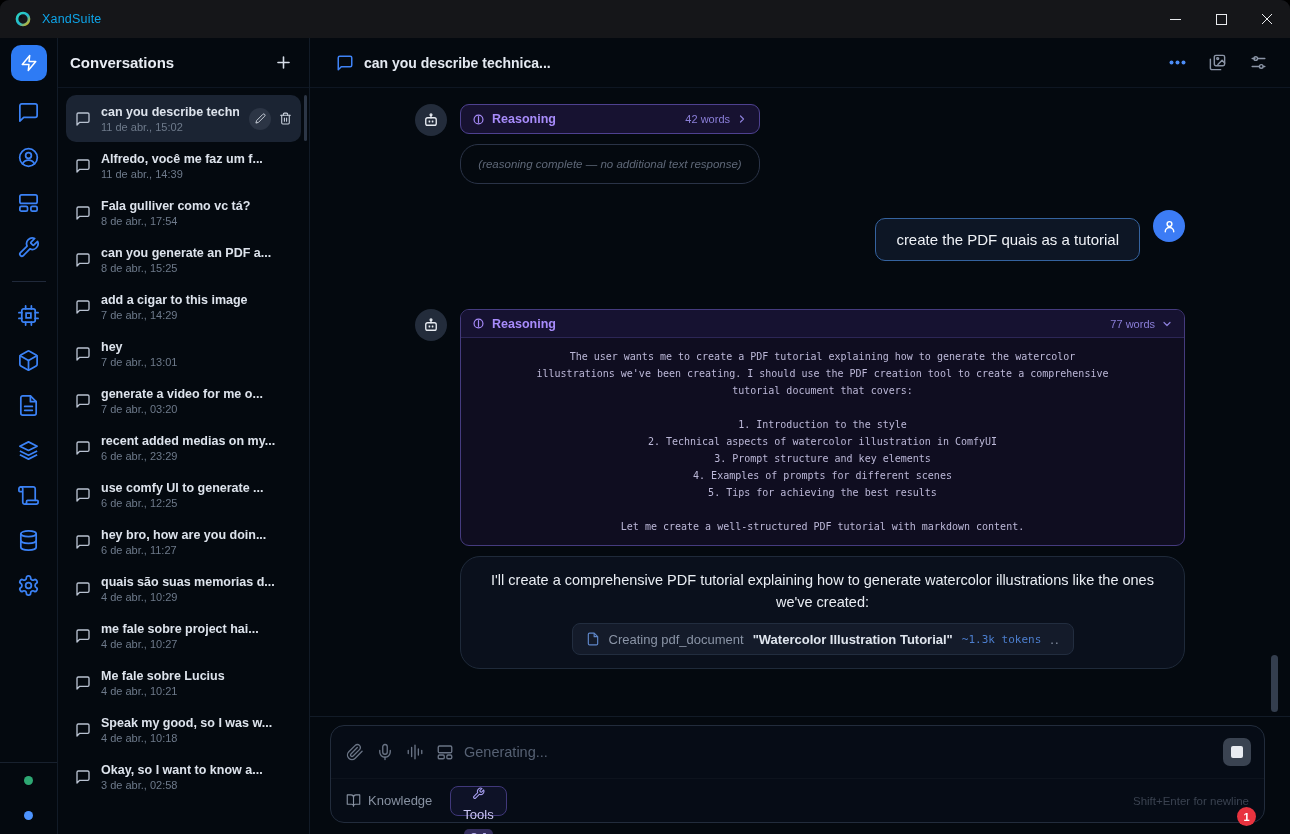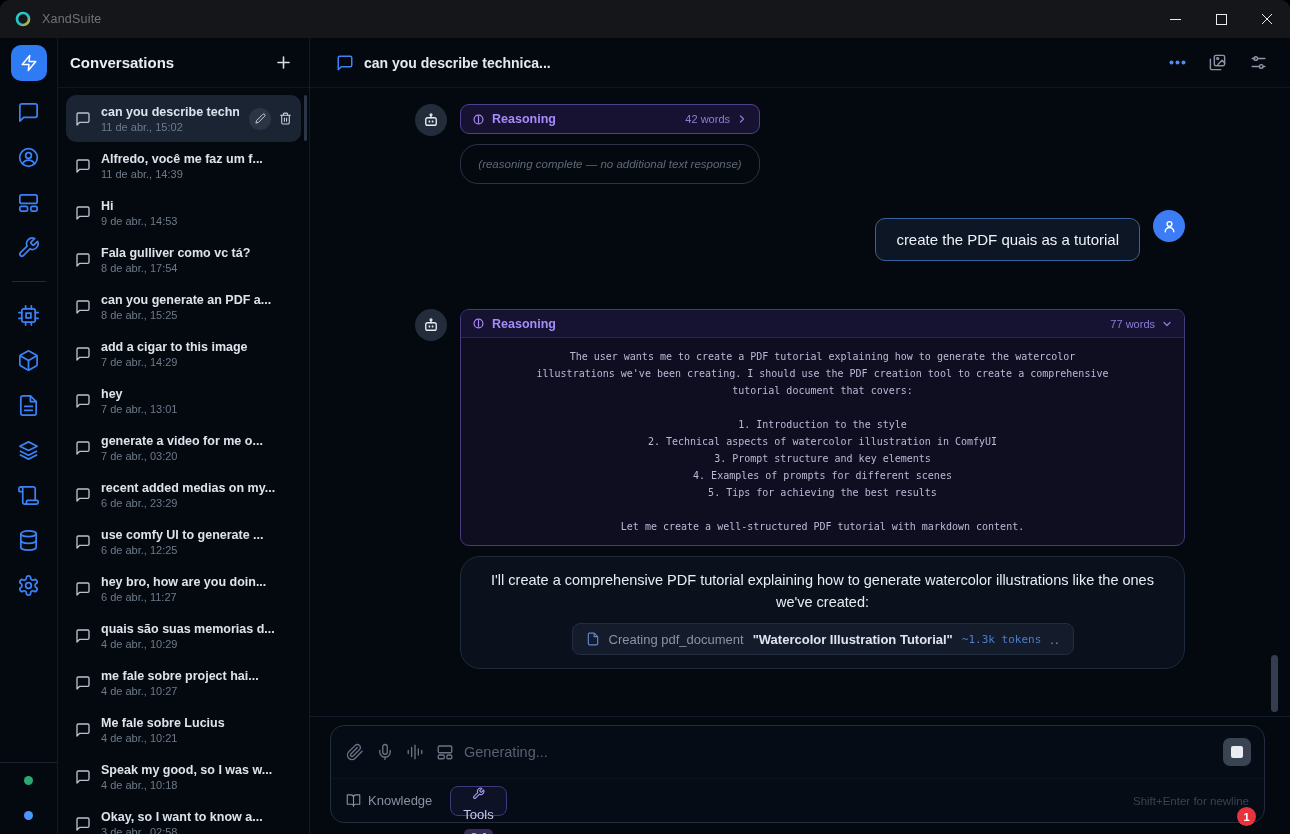--- a/index.html
+++ b/index.html
@@ -7,21 +7,21 @@
     font-family:"Liberation Sans", sans-serif; }
   svg { display:block; }
 
   .app { position:relative; width:1290px; height:834px; background:#04090f;
     border-radius:9px 9px 0 0; overflow:hidden; display:flex; flex-direction:column; }
 
   
   .titlebar { height:38px; background:#151619; display:flex; align-items:center;
     padding-left:14px; flex:0 0 auto; }
   .titlebar .logo { width:18px; height:18px; margin-right:10px; }
-  .app-name { font-size:12.5px; color:#737373; letter-spacing:.2px; }
+  .app-name { font-size:12.5px; color:#0ea5e9; letter-spacing:.2px; }
   .win-controls { margin-left:auto; display:flex; height:100%; }
   .win-btn { width:46px; height:100%; display:flex; align-items:center; justify-content:center;
     background:transparent; border:none; color:#e8eaed; cursor:pointer; }
 
   
   .app-body { flex:1; display:flex; min-height:0; }
 
   
   .rail { width:58px; flex:0 0 auto; border-right:1px solid #121b27;
     display:flex; flex-direction:column; align-items:center; padding-top:7px; background:#04090f; }
@@ -319,32 +319,20 @@
                 <path d="M21 15a2 2 0 0 1-2 2H7l-4 4V5a2 2 0 0 1 2-2h14a2 2 0 0 1 2 2z"></path>
               </svg>
             </span>
             <div class="conv-text">
               <div class="conv-title">Alfredo, você me faz um f...</div>
               <div class="conv-date">11 de abr., 14:39</div>
             </div>
 
           </div>
 
-          <div class="conv-item">
-            <span class="c-icon">
-              <svg width="16" height="16" viewBox="0 0 24 24" fill="none" stroke="currentColor" stroke-width="2" stroke-linejoin="round">
-                <path d="M21 15a2 2 0 0 1-2 2H7l-4 4V5a2 2 0 0 1 2-2h14a2 2 0 0 1 2 2z"></path>
-              </svg>
-            </span>
-            <div class="conv-text">
-              <div class="conv-title">Hi</div>
-              <div class="conv-date">9 de abr., 14:53</div>
-            </div>
-
-          </div>
 
           <div class="conv-item">
             <span class="c-icon">
               <svg width="16" height="16" viewBox="0 0 24 24" fill="none" stroke="currentColor" stroke-width="2" stroke-linejoin="round">
                 <path d="M21 15a2 2 0 0 1-2 2H7l-4 4V5a2 2 0 0 1 2-2h14a2 2 0 0 1 2 2z"></path>
               </svg>
             </span>
             <div class="conv-text">
               <div class="conv-title">Fala gulliver como vc tá?</div>
               <div class="conv-date">8 de abr., 17:54</div>

